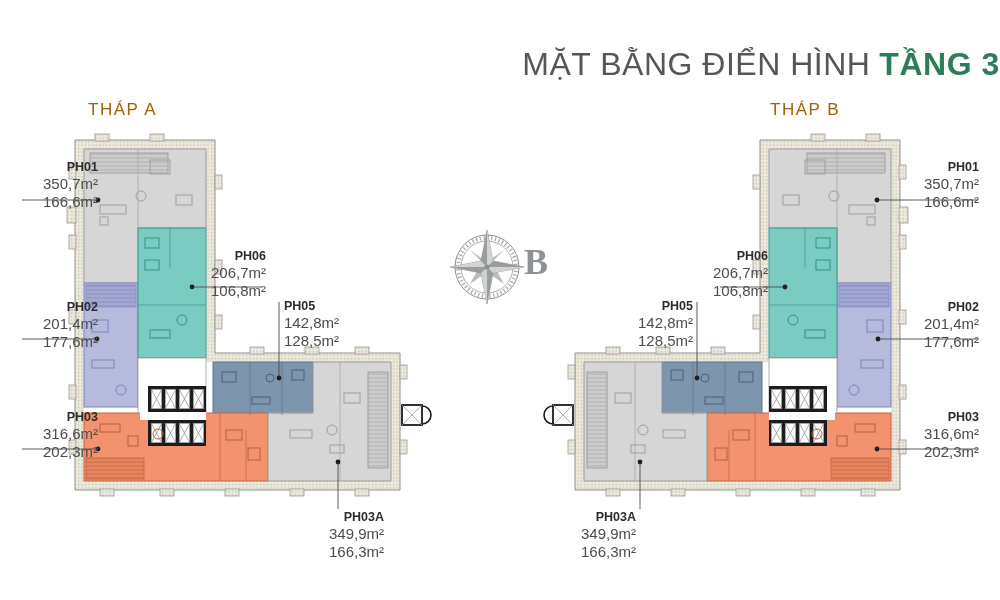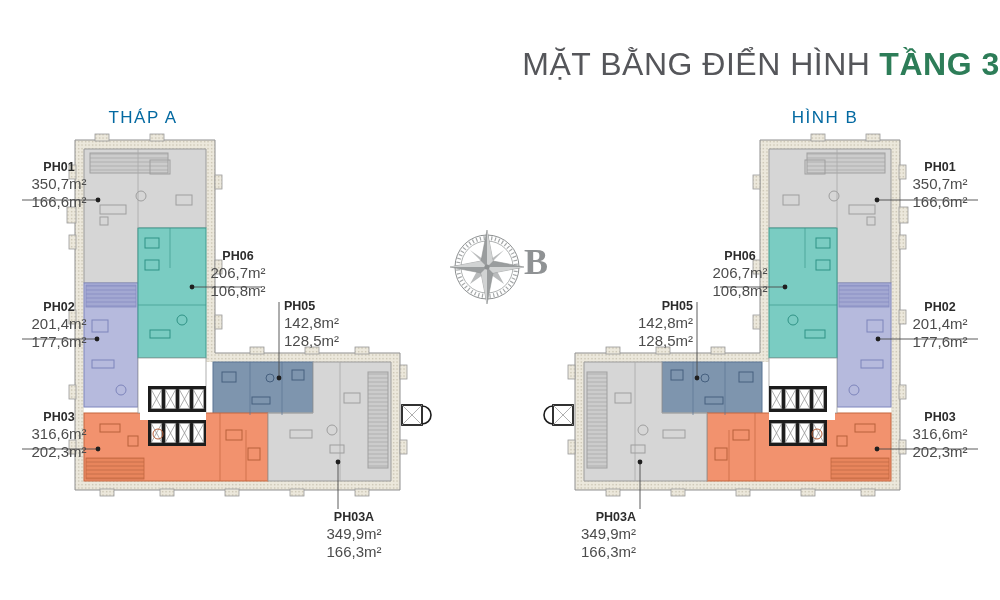--- a/index.html
+++ b/index.html
@@ -2,26 +2,26 @@
 <html><head>
 <meta charset="utf-8">
 <style>
   html,body{margin:0;padding:0;background:#fff;}
   .stage{position:relative;width:1000px;height:600px;background:#fff;overflow:hidden;
          font-family:"Liberation Sans",sans-serif;}
   .plan-svg{position:absolute;left:0;top:0;}
   .title{position:absolute;left:0;top:46px;width:1000px;text-align:right;
          font-size:32px;letter-spacing:.5px;color:#55565a;white-space:nowrap;padding-left:18px;}
   .title .hl{color:#2d7d58;font-weight:bold;margin-left:9px;}
-  .tower-name{position:absolute;width:110px;text-align:center;font-size:17px;
-              letter-spacing:1.5px;color:#0369a1;margin-top:8px;}
+  .tower-name{position:absolute;width:110px;text-align:left;font-size:17px;
+              letter-spacing:1.5px;color:#a16207;}
   .unit-label{position:absolute;line-height:1.08;}
   .unit-label .u-name{font-size:12.5px;font-weight:bold;color:#2c2c2c;margin-bottom:1px;}
   .unit-label .u-area{font-size:15px;color:#4c4c4c;margin-top:1.5px;}
-  .ta-c{text-align:center;} .ta-r{text-align:right;} .ta-l{text-align:left;}
+  .ta-c{text-align:right;} .ta-r{text-align:right;} .ta-l{text-align:left;}
   .north-b{position:absolute;left:524px;top:241px;font-family:"Liberation Serif",serif;
            font-weight:bold;font-size:36px;color:#8f9294;}
 </style>
 </head>
 <body>
 
 <div class="stage">
 
   <svg class="plan-svg" width="1000" height="600" viewBox="0 0 1000 600" xmlns="http://www.w3.org/2000/svg">
     <defs>
@@ -208,21 +208,21 @@
     </g>
   </svg>
 
   <div class="title">
     <span>MẶT BẰNG ĐIỂN HÌNH</span><span class="hl">TẦNG 33</span>
   </div>
 
   <div class="north-b">B</div>
 
   <div class="tower-name" style="left:88px;top:100px;">THÁP A</div>
-  <div class="tower-name" style="left:770px;top:100px;">HÌNH B</div>
+  <div class="tower-name" style="left:770px;top:100px;">THÁP B</div>
 
   <div class="unit-label ta-c" style="left:20px;top:161px;width:78px;">
     <div class="u-name">PH01</div>
     <div class="u-area">350,7m²</div>
     <div class="u-area">166,6m²</div>
   </div>
   <div class="unit-label ta-c" style="left:20px;top:301px;width:78px;">
     <div class="u-name">PH02</div>
     <div class="u-area">201,4m²</div>
     <div class="u-area">177,6m²</div>

